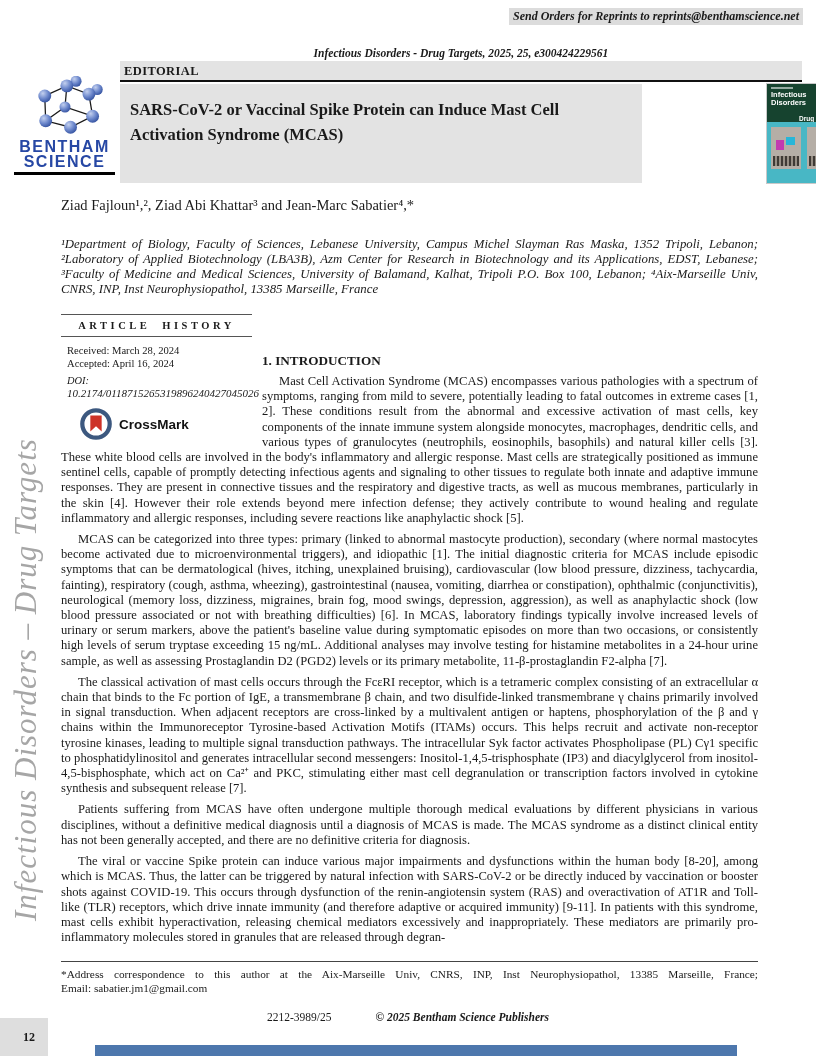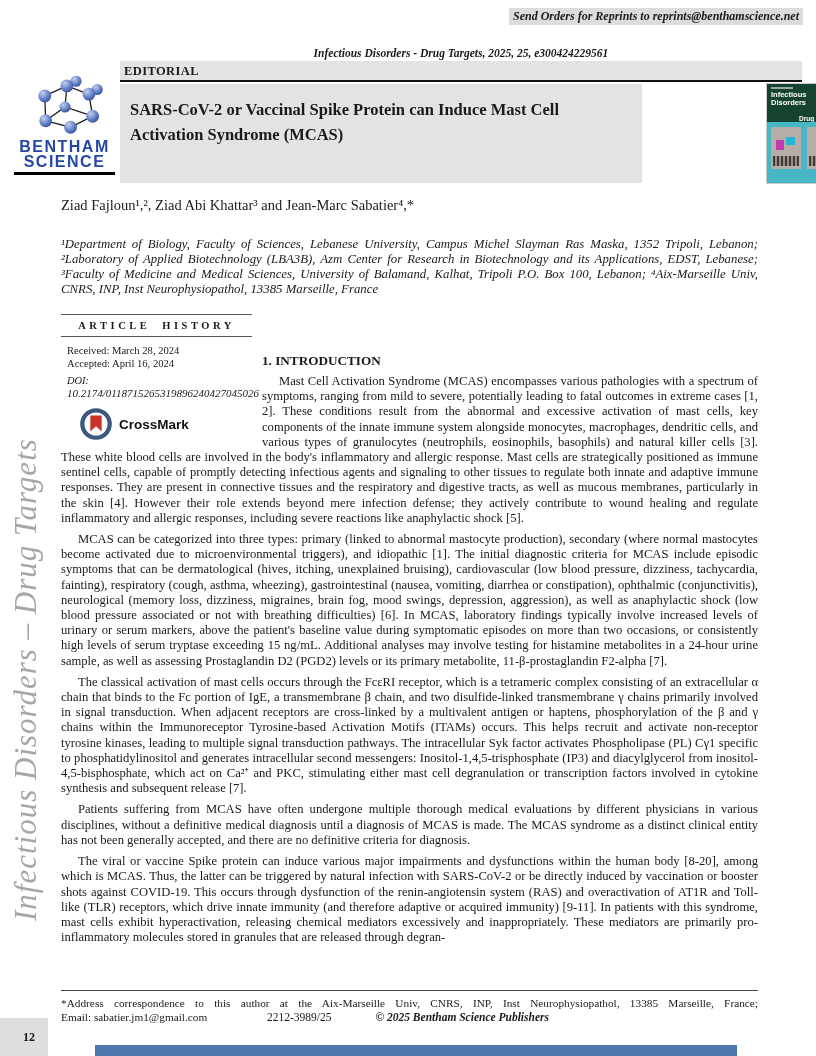--- a/index.html
+++ b/index.html
@@ -73,21 +73,21 @@
   .history .doi-num { font-size:11px; }
   .crossmark { display:flex; align-items:center; gap:6px; margin:8px 0 0 18px; cursor:pointer; }
   .crossmark .cm-label { font:bold 13.5px "Liberation Sans", sans-serif; color:#111; }
 
   .intro-heading { font:bold 13.2px/17px "Liberation Serif", serif; margin:38px 0 5px 0; text-align:left; }
   .main p { margin:0 0 6px 0; text-indent:17px; }
 
   
   .footnote {
     position:absolute; left:61px; top:961px; width:697px; border-top:1.5px solid #444;
-    padding-top:5px; font:11.3px/14px "Liberation Serif", serif;margin-top:29px;
+    padding-top:5px; font:11.3px/14px "Liberation Serif", serif;
   }
   .footnote .l1 { text-align:justify; text-align-last:justify; }
 
   
   .footer { position:absolute; top:1010px; left:0; width:816px; text-align:center; font:11.5px/14px "Liberation Serif", serif; }
   .footer .issn { margin-right:44px; }
   .footer .copy { font-weight:bold;font-style:italic; }
 
   .pagenum {
     position:absolute; left:0; top:1018px; width:48px; height:38px; background:#dedede;

